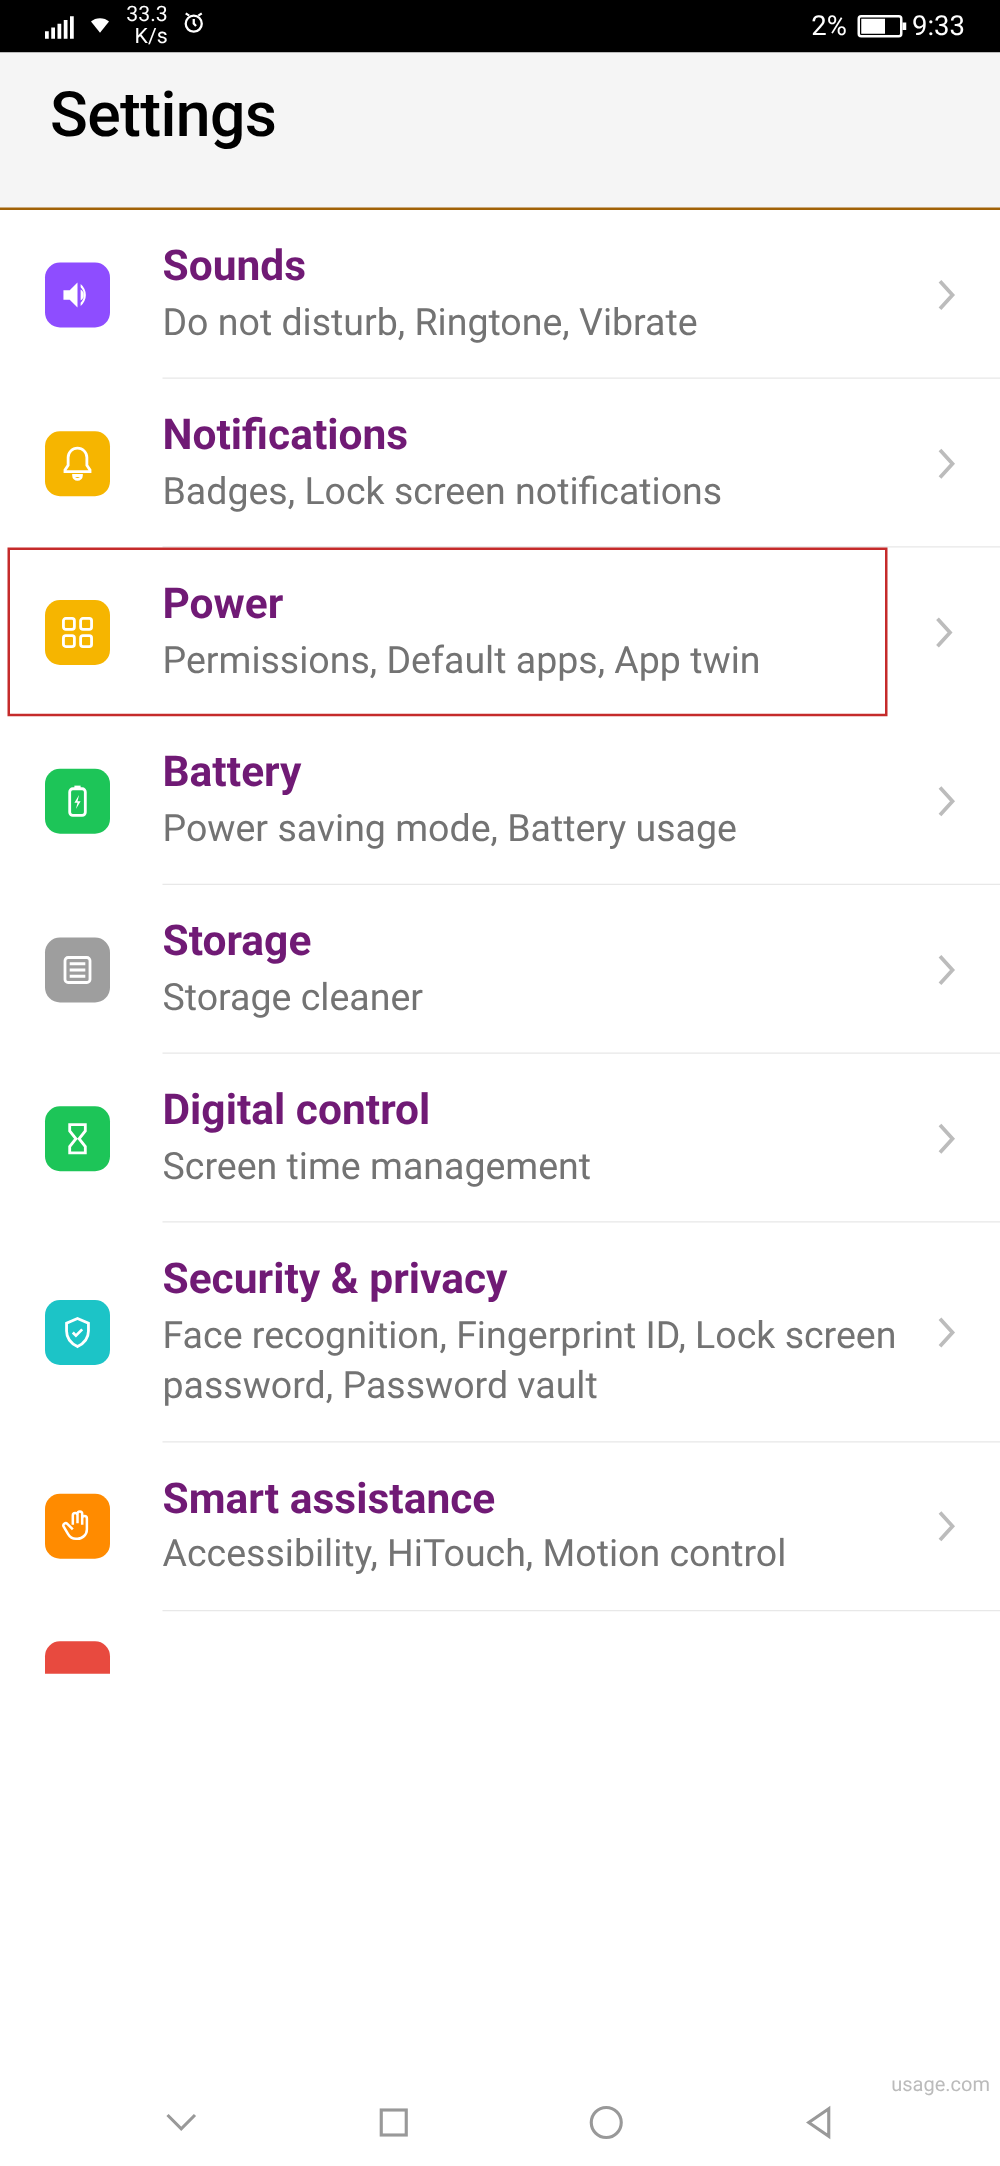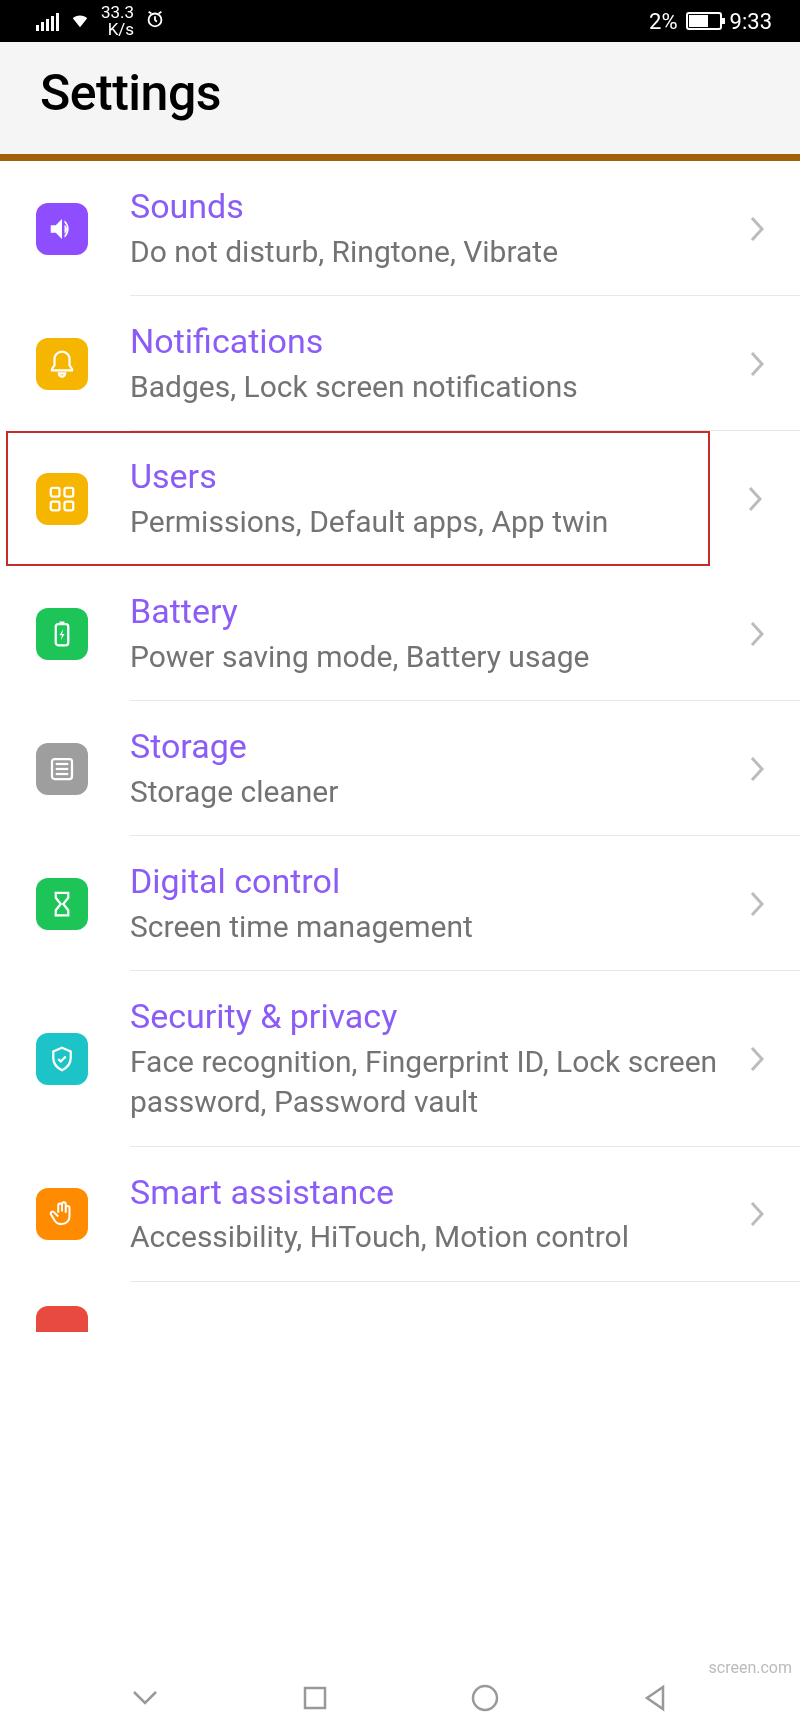--- a/index.html
+++ b/index.html
@@ -40,22 +40,22 @@
       flex-direction: column;
       line-height: 1;
       font-size: 17px;
       align-items: flex-end;
     }
     .speed-unit {
       font-size: 17px;
     }
     .header {
       background: #f5f5f5;
-      padding: 22px 40px 32px 40px;
-      border-bottom: 7px solid #a16207;
+      padding: 22px 40px 44px 40px;
+      border-bottom: 2px solid #a16207;
     }
     .header h1 {
       font-size: 50px;
       font-weight: 500;
       color: #000;
       letter-spacing: -0.5px;
     }
     .list {
       background: #fff;
     }
@@ -106,22 +106,22 @@
       height: 30px;
       fill: #fff;
     }
     .texts {
       flex: 1;
       margin-left: 42px;
       min-width: 0;
     }
     .title {
       font-size: 34px;
-      color: #8b5cf6;
-      font-weight: 400;
+      color: #701a75;
+      font-weight: 700;
       line-height: 1.25;
     }
     .subtitle {
       font-size: 30px;
       color: #737373;
       line-height: 1.35;
       margin-top: 4px;
     }
     .chevron-wrap {
       width: 30px;
@@ -294,21 +294,21 @@
   <div class="row highlighted">
     <div class="icon-box icon-yellow">
       <svg viewBox="0 0 24 24">
           <rect x="3" y="3" width="7" height="7" rx="1.5" fill="none" stroke="#fff" stroke-width="1.8"></rect>
           <rect x="14" y="3" width="7" height="7" rx="1.5" fill="none" stroke="#fff" stroke-width="1.8"></rect>
           <rect x="3" y="14" width="7" height="7" rx="1.5" fill="none" stroke="#fff" stroke-width="1.8"></rect>
           <rect x="14" y="14" width="7" height="7" rx="1.5" fill="none" stroke="#fff" stroke-width="1.8"></rect>
         </svg>
     </div>
     <div class="texts">
-      <div class="title">Users</div>
+      <div class="title">Power</div>
       <div class="subtitle">Permissions, Default apps, App twin</div>
     </div>
     <div class="chevron-wrap">
       <svg class="chevron" viewBox="0 0 16 28">
           <path d="M3 3l10 11L3 25"></path>
         </svg>
     </div>
   </div>
 
   <div class="row">
@@ -429,13 +429,13 @@
         <circle cx="15" cy="15" r="12"></circle>
       </svg>
   </div>
   <div class="nav-btn">
     <svg width="24" height="28" viewBox="0 0 24 28">
         <path d="M20 3L4 14l16 11z"></path>
       </svg>
   </div>
 </div>
 
-<div class="watermark">screen.com</div>
+<div class="watermark">usage.com</div>
 
 </body></html>

